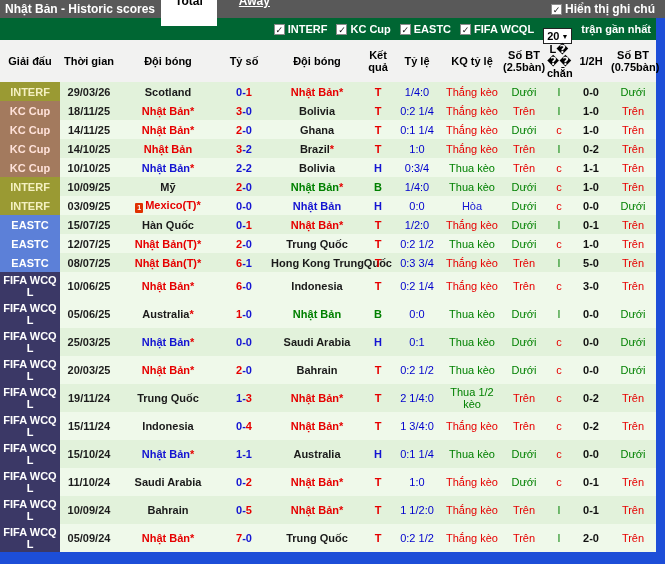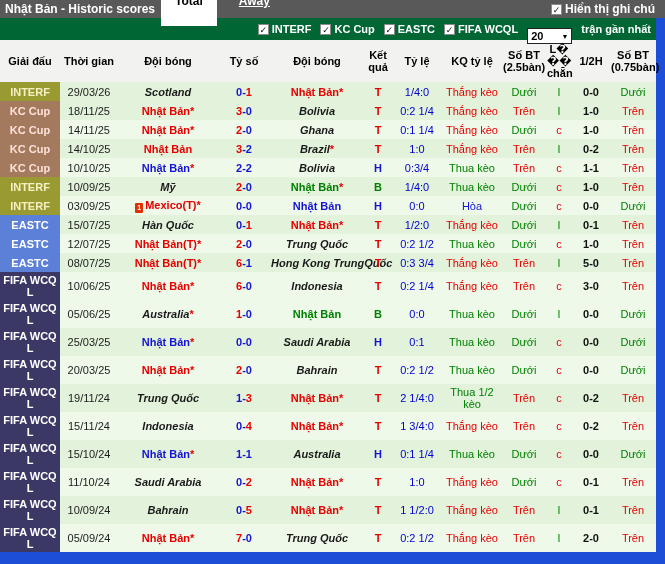--- a/index.html
+++ b/index.html
@@ -33,48 +33,48 @@
   }
   .filter-item { display:flex; align-items:center; white-space:nowrap; }
 
   .cb {
     display:inline-block; width:11px; height:11px; background:#fff;
     border:1px solid #8a8a8a; line-height:10px; font-size:9px; color:#111;
     text-align:center; margin-right:3px; flex:none;
   }
   .sel {
     display:inline-flex; align-items:center; background:#fff; color:#000;
-    border:1px solid #222; height:16px; padding:0 3px; gap:18px;
+    border:1px solid #222; height:16px; padding:0 3px; gap:2px;
     font-size:11px; font-weight:bold; cursor:pointer;margin-top:14px;
   }
   .sel .arrow { font-size:7px; }
 
   
   table { border-collapse:collapse; table-layout:fixed; width:656px; font-size:11px; }
   col.c-league{width:60px} col.c-date{width:58px} col.c-home{width:100px}
   col.c-score{width:52px} col.c-away{width:94px} col.c-res{width:28px}
   col.c-odds{width:50px} col.c-or{width:60px} col.c-ou{width:44px}
   col.c-oe{width:26px} col.c-hh{width:38px} col.c-ou2{width:46px}
   thead th {
     height:42px; background:#f2f2f1; color:#000; font-size:11px; font-weight:bold;
     text-align:center; vertical-align:middle; line-height:12px; padding:1px;
   }
   tbody td { text-align:center; vertical-align:middle; line-height:12px; padding:0 1px; overflow:visible; }
   tr.match { height:19px; }
   tr.match.tall { height:28px; }
   tr.shade-d { background:#e2f2db; }
   tr.shade-l { background:#eff9ea; }
   td.league-td { font-weight:bold; word-break:break-all; line-height:12px; padding:1px 2px; }
-  td.date-td { color:#1c1c1c; font-weight:normal; }
+  td.date-td { color:#1c1c1c; font-weight:bold; }
   td.team-td { font-weight:bold; white-space:nowrap; }
   td.score-td { font-weight:bold; }
   td.res-td { font-weight:bold; }
   td.odds-td { color:#0000cd; }
   td.hh-td { color:#111; font-weight:bold; }
-  .red { color:#e60000; } .blue { color:#1414d2; } .green { color:#008000; } .black { color:#1a1a1a;font-style:italic; }
+  .red { color:#e60000; } .blue { color:#1414d2; } .green { color:#008000; } .black { color:#1a1a1a; }
   .star { color:#e60000; font-weight:bold; }
   .badge {
     display:inline-block; width:8px; height:10px; background:#e03000;
     border-radius:1px; color:#fff; font-size:7px; line-height:10px;
     vertical-align:-1px; margin-right:2px; font-weight:bold;
   }
   tr.banner-row { height:13px; background:#ffffff; }
   .banner {
     margin-left:80px; height:13px; background:#0000cc; color:#fff;
     font-size:11px; font-weight:bold; line-height:13px; text-align:center;

